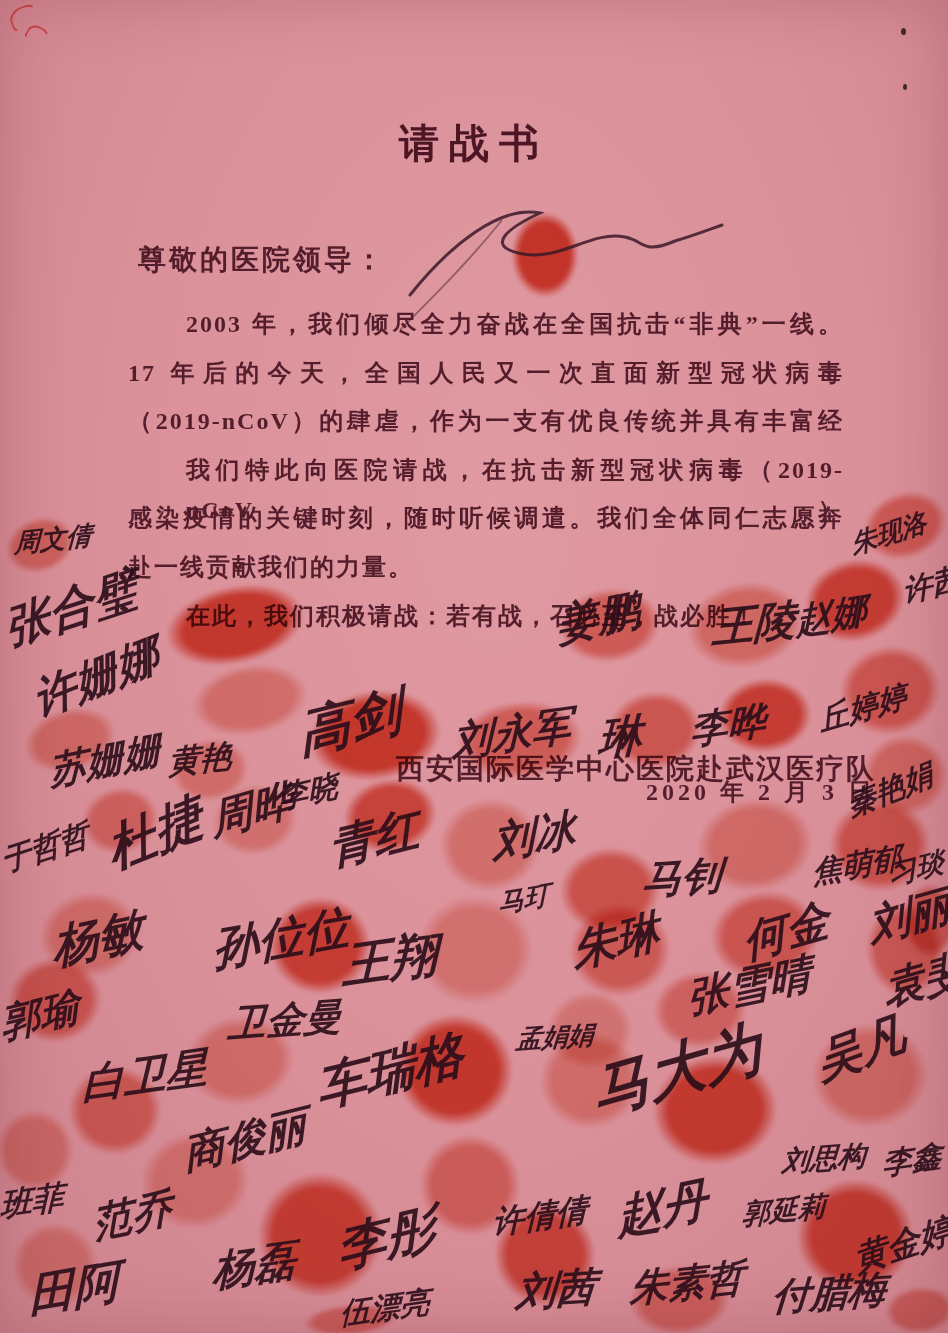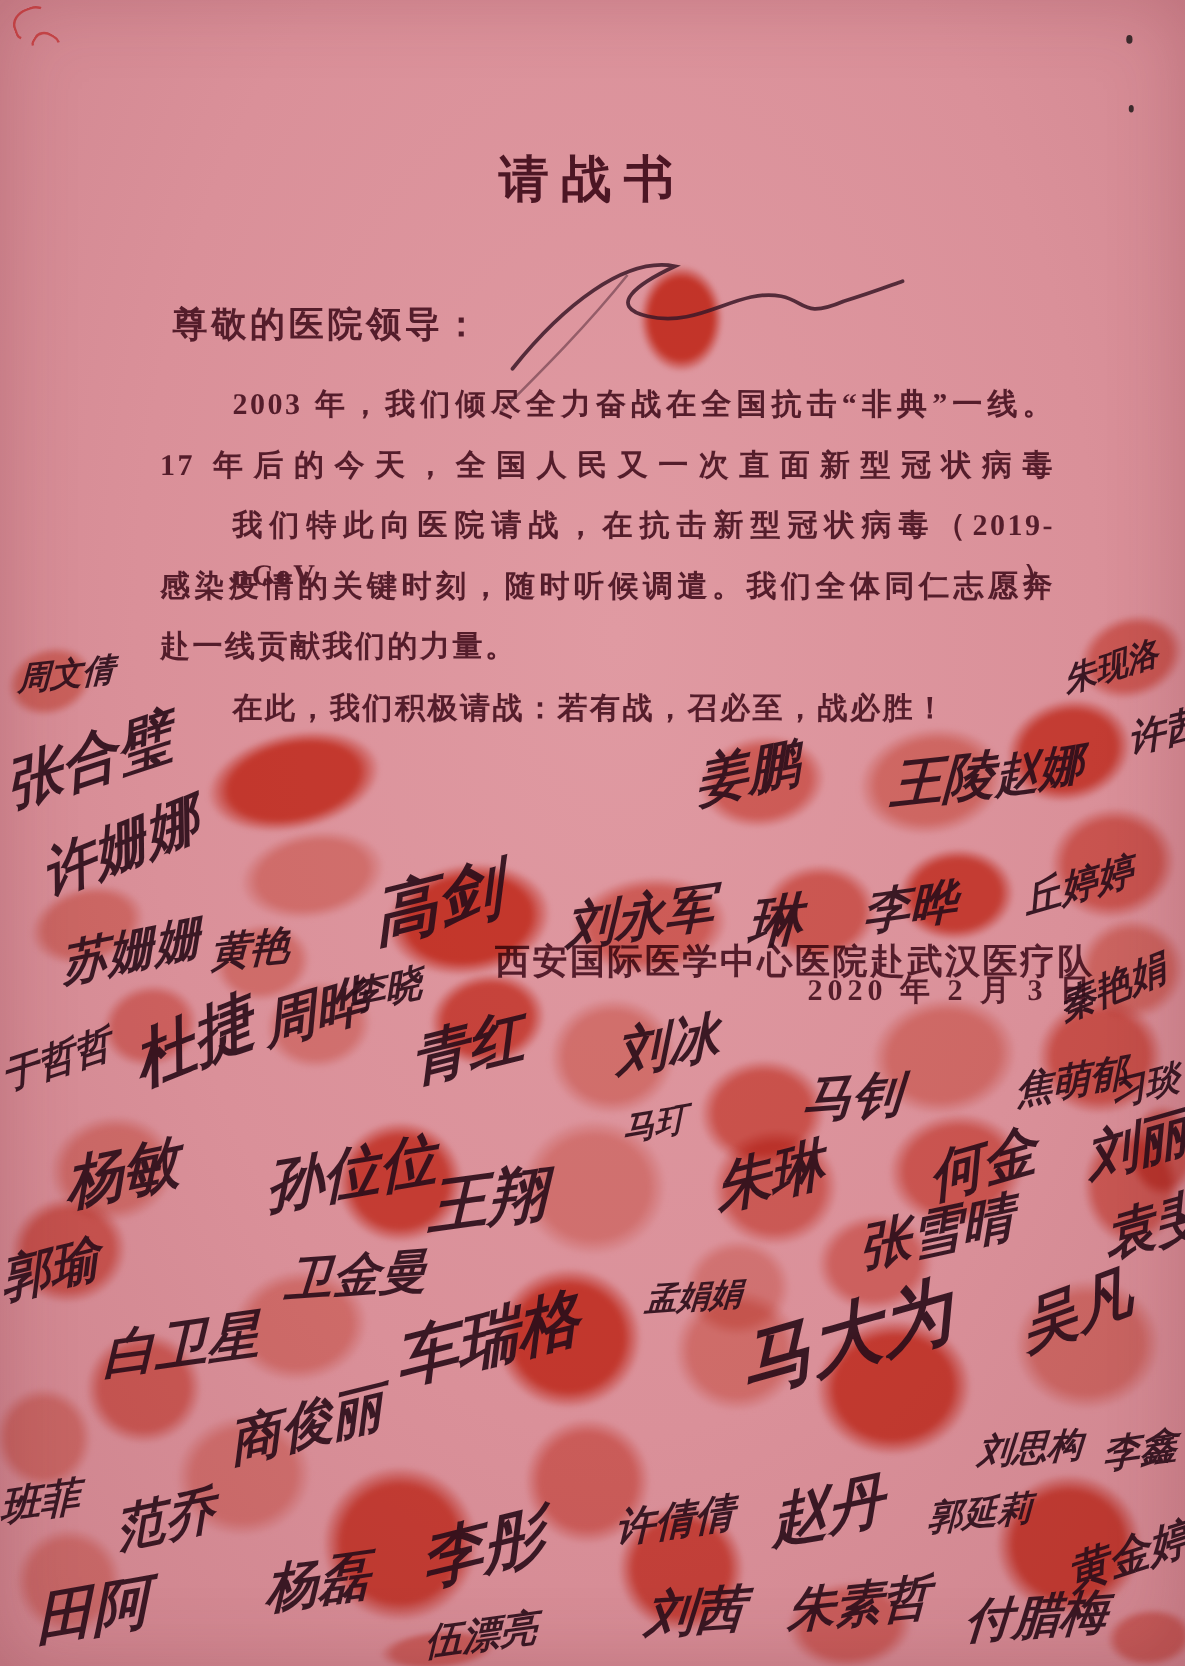--- a/index.html
+++ b/index.html
@@ -40,20 +40,21 @@
 
 <div class="page">
 
   <div class="doc-title printed">请战书</div>
 
   <div class="salutation printed">尊敬的医院领导：</div>
 
   <div class="body-text" id="body-lines">
       <div class="body-line printed indent">2003 年，我们倾尽全力奋战在全国抗击“非典”一线。</div>
       <div class="body-line printed">17 年后的今天，全国人民又一次直面新型冠状病毒</div>
+      <div class="body-line printed">（2019-nCoV）的肆虐，作为一支有优良传统并具有丰富经</div>
       <div class="body-line printed indent">我们特此向医院请战，在抗击新型冠状病毒（2019-nCoV）</div>
       <div class="body-line printed">感染疫情的关键时刻，随时听候调遣。我们全体同仁志愿奔</div>
       <div class="body-line printed last">赴一线贡献我们的力量。</div>
       <div class="body-line printed indent last">在此，我们积极请战：若有战，召必至，战必胜！</div>
     </div>
 
   <div class="closing printed">西安国际医学中心医院赴武汉医疗队</div>
 
   <div class="date-line printed">2020 年 2 月 3 日</div>
 

